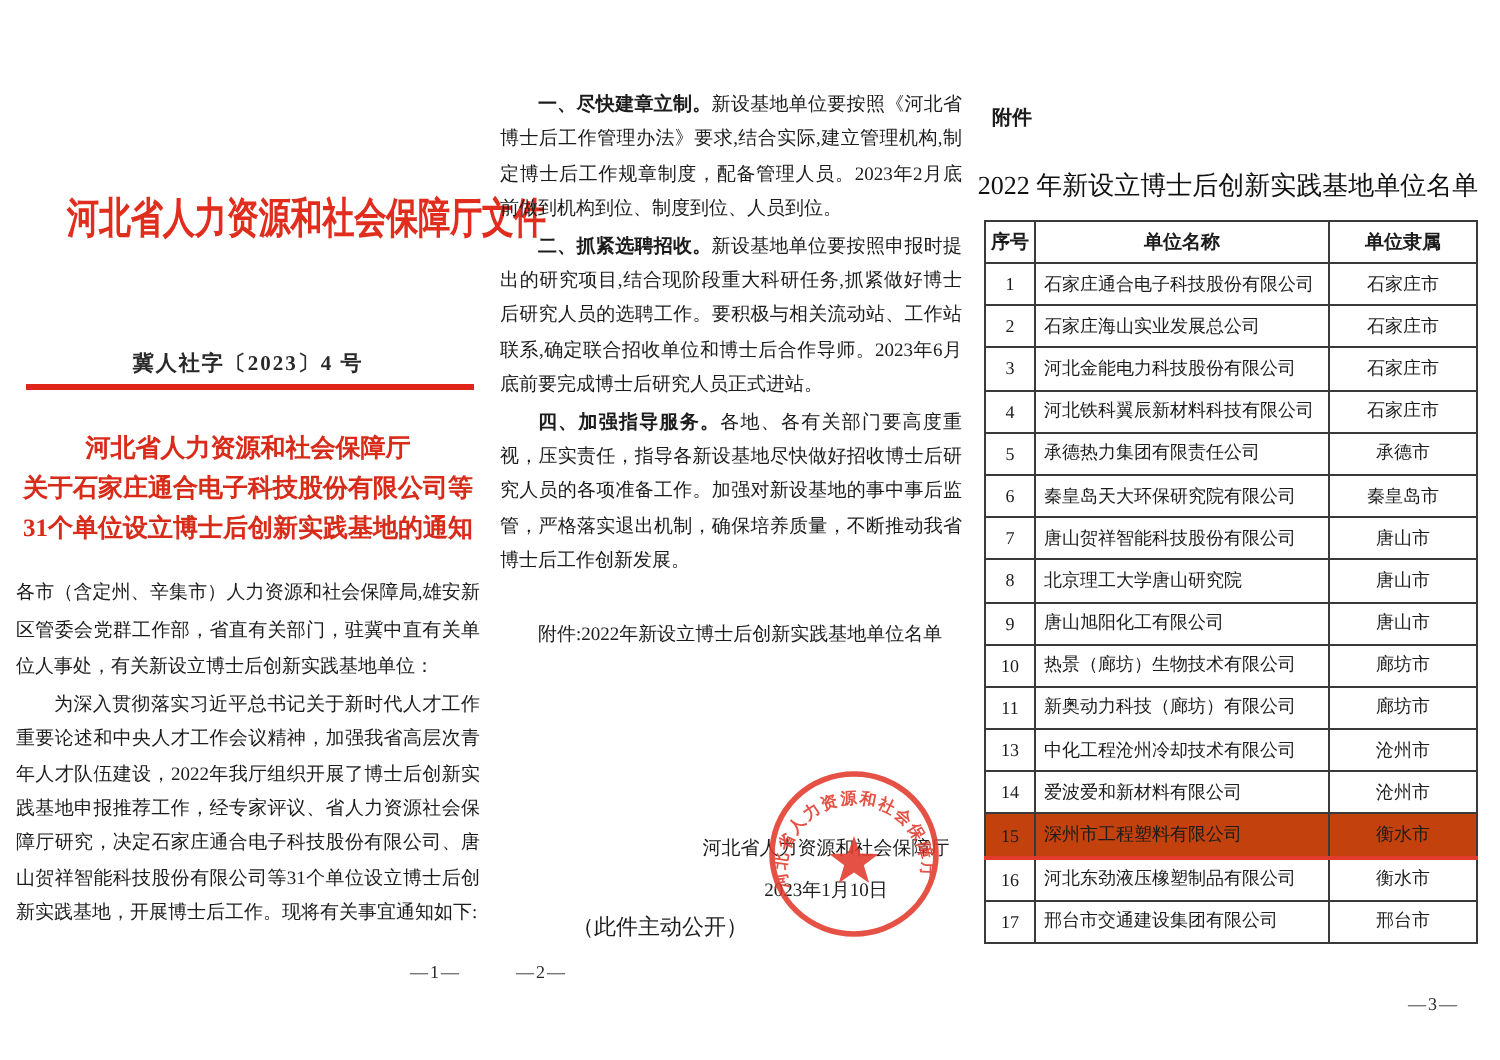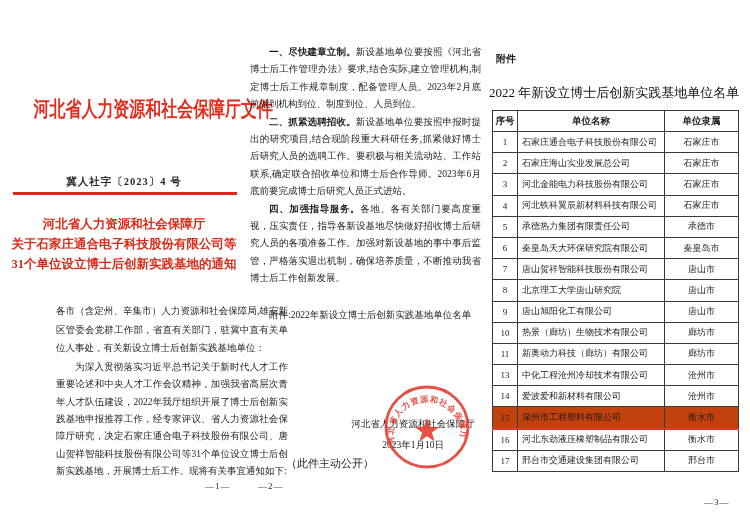--- a/index.html
+++ b/index.html
@@ -22,32 +22,32 @@
   .doc-number{
     position:absolute;top:175px;left:0;width:238px;text-align:center;
     font-size:10.5px;font-weight:700;letter-spacing:1px;color:#2a2a2a;
   }
   .red-rule{position:absolute;top:192px;left:8px;width:224px;height:2.5px;background:#e0261a;}
   .doc-title{
     position:absolute;top:214px;left:0;width:238px;text-align:center;
     font-size:12.5px;font-weight:700;color:#d92b1a;line-height:20px;white-space:nowrap;
   }
   .body-text{font-size:9.5px;line-height:17.4px;text-align:justify;word-break:break-all;}
-  #p1-body{position:absolute;top:302px;left:3px;width:232px;margin-left:48px;}
+  #p1-body{position:absolute;top:288px;left:3px;width:232px;}
   #p1-body .salutation{margin:0 0 1px 0;line-height:18.6px;}
   .indent{text-indent:2em;margin:0;}
   .page-num{position:absolute;font-size:9px;color:#2a2a2a;letter-spacing:1px;}
   #p1-num{left:200px;top:481px;}
   #p2-num{left:10px;top:481px;}
   #p3-num{left:216px;top:497px;}
 
   
   #p2-body{position:absolute;top:44px;left:2px;width:231px;}
   .sec{margin:0;}
-  .sec-label{font-weight:700;font-family:Liberation Mono, monospace;}
+  .sec-label{font-weight:700;font-family:Liberation Sans, sans-serif;}
   .attach-line{margin-top:19px;}
   .signer{position:absolute;left:92px;top:418px;width:146px;text-align:center;font-size:9.5px;white-space:nowrap;}
   .sign-date{position:absolute;left:92px;top:439px;width:146px;text-align:center;font-size:9.5px;}
   .disclosure{position:absolute;left:38px;top:456px;font-size:11px;}
   .seal{position:absolute;left:134px;top:384px;opacity:.88;}
 
   
   .attach-label{position:absolute;left:8px;top:52px;font-size:10px;font-weight:700;}
   .table-title{
     position:absolute;top:84px;left:0;width:252px;text-align:center;

